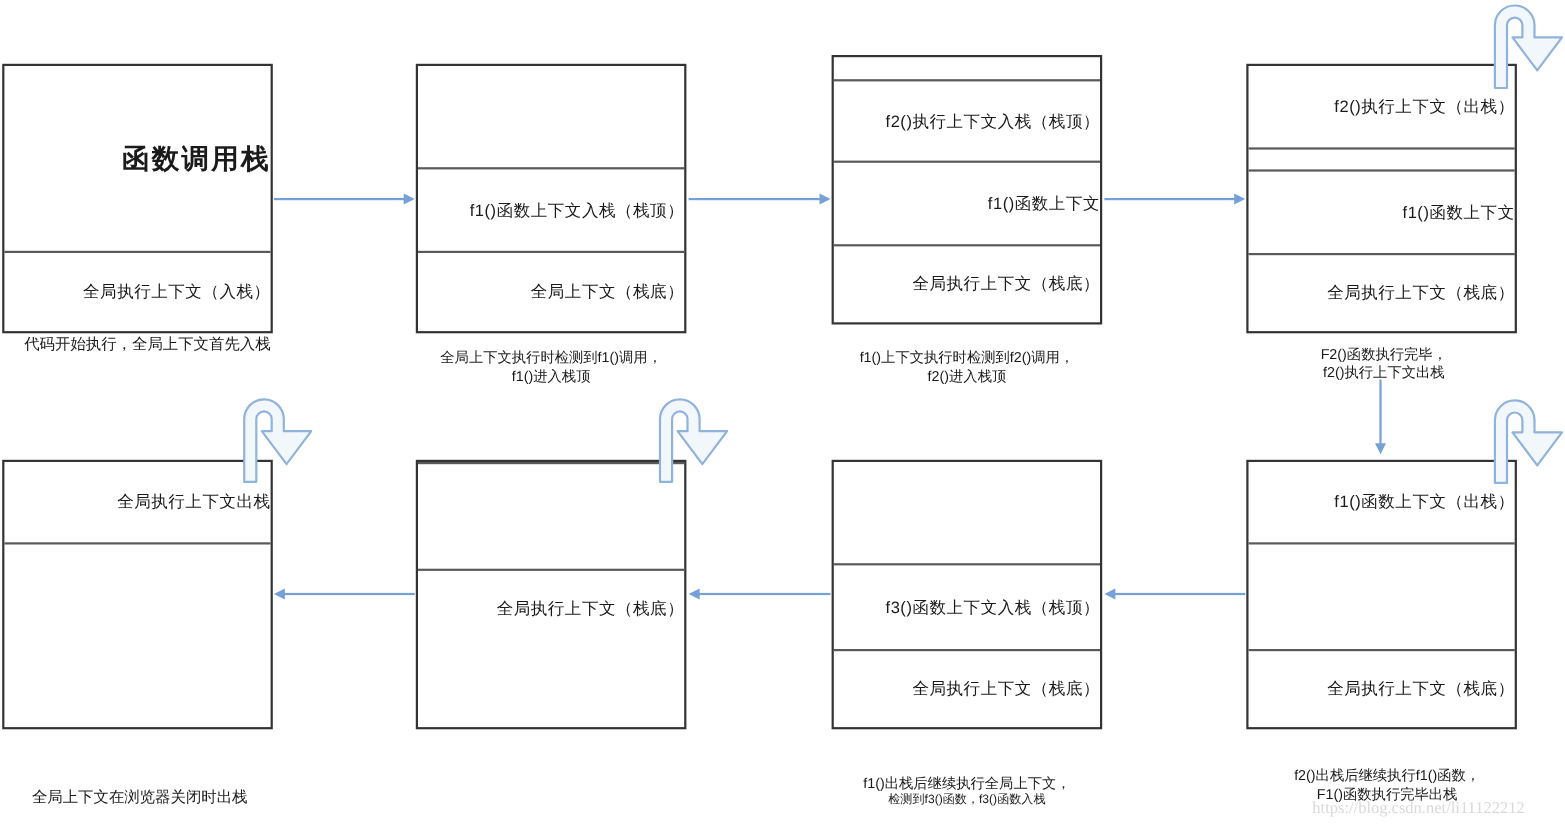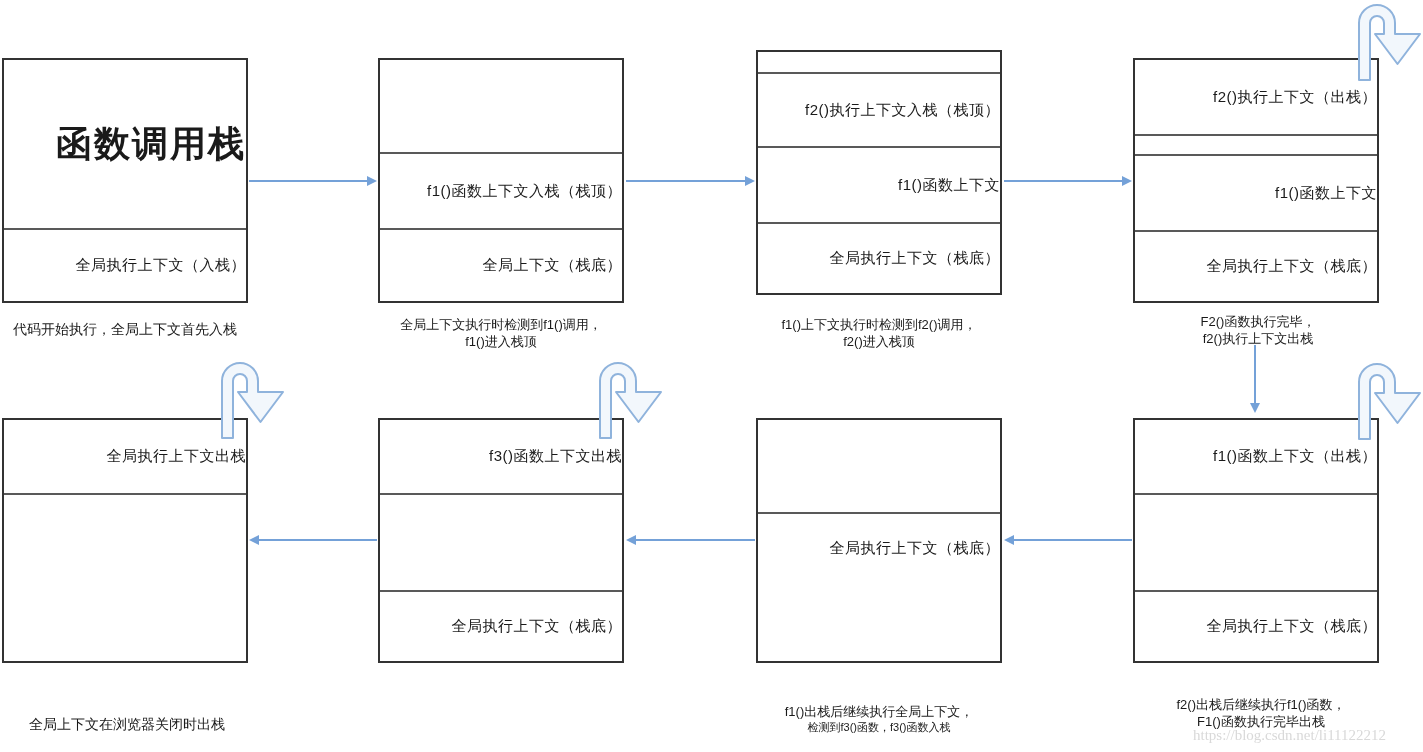--- a/index.html
+++ b/index.html
@@ -13,21 +13,21 @@
   }
   html,body{margin:0;padding:0;background:#ffffff;}
   body{font-family:"Liberation Sans","DejaVu Sans",sans-serif;color:var(--text);}
   .canvas{position:relative;width:1423px;height:752px;background:#ffffff;overflow:hidden;}
 
   .box{position:absolute;width:246px;height:245px;border:2px solid var(--border);
        box-sizing:border-box;background:#ffffff;display:flex;flex-direction:column;}
   .row{display:flex;align-items:center;justify-content:flex-end;box-sizing:border-box;
        font-size:15px;text-align:center;letter-spacing:0.5px;}
   .row.sep{border-top:2px solid var(--divider);}
-  .title-row span{font-size:36px;font-weight:bold;letter-spacing:2px;}
+  .title-row span{font-size:25px;font-weight:bold;letter-spacing:2px;}
 
   .caption{position:absolute;text-align:center;font-size:13px;line-height:17px;white-space:nowrap;}
   .caption.big{font-size:14px;}
   .caption .small-line{font-size:11px;line-height:15px;}
 
   .harrow{position:absolute;height:10px;}
   .harrow::before{content:'';position:absolute;top:4px;height:2px;background:var(--arrow);}
   .harrow.right::before{left:0;right:8px;}
   .harrow.right::after{content:'';position:absolute;right:0;top:0;width:0;height:0;
       border-top:5px solid transparent;border-bottom:5px solid transparent;
@@ -105,53 +105,53 @@
   <div class="box" style="left:2px;top:418px;">
     <div class="row" style="height:73px;padding-left:32px;">
         <span>全局执行上下文出栈</span>
       </div>
     <div class="row sep" style="height:168px;">
         <span></span>
       </div>
   </div>
 
   <div class="box" style="left:378px;top:418px;">
-    <div class="row" style="height:73px;">
-        <span>f3()函数上下文出栈</span>
-      </div>
     <div class="row sep" style="height:97px;">
         <span></span>
       </div>
     <div class="row sep" style="height:71px;">
         <span>全局执行上下文（栈底）</span>
       </div>
   </div>
 
   <div class="box" style="left:756px;top:418px;">
     <div class="row" style="height:92px;">
         <span></span>
+      </div>
+    <div class="row sep" style="height:78px;">
+        <span>f3()函数上下文入栈（栈顶）</span>
       </div>
     <div class="row sep" style="height:71px;">
         <span>全局执行上下文（栈底）</span>
       </div>
   </div>
 
   <div class="box" style="left:1133px;top:418px;">
     <div class="row" style="height:73px;">
         <span>f1()函数上下文（出栈）</span>
       </div>
     <div class="row sep" style="height:97px;">
         <span></span>
       </div>
     <div class="row sep" style="height:71px;">
         <span>全局执行上下文（栈底）</span>
       </div>
   </div>
 
-  <div class="caption big" style="left:4px;top:321px;width:242px;">
+  <div class="caption big" style="left:4px;top:304px;width:242px;text-align:right;">
     <div>代码开始执行，全局上下文首先入栈</div>
   </div>
   <div class="caption" style="left:380px;top:316px;width:242px;">
     <div>全局上下文执行时检测到f1()调用，</div>
     <div>f1()进入栈顶</div>
   </div>
   <div class="caption" style="left:758px;top:316px;width:242px;">
     <div>f1()上下文执行时检测到f2()调用，</div>
     <div>f2()进入栈顶</div>
   </div>

